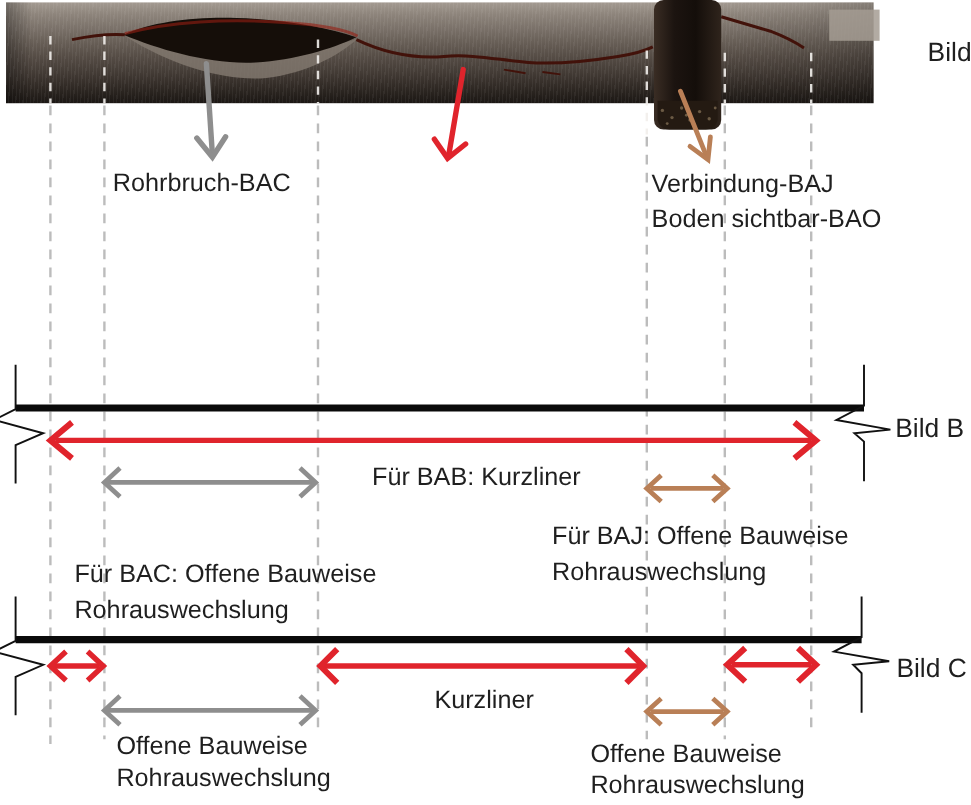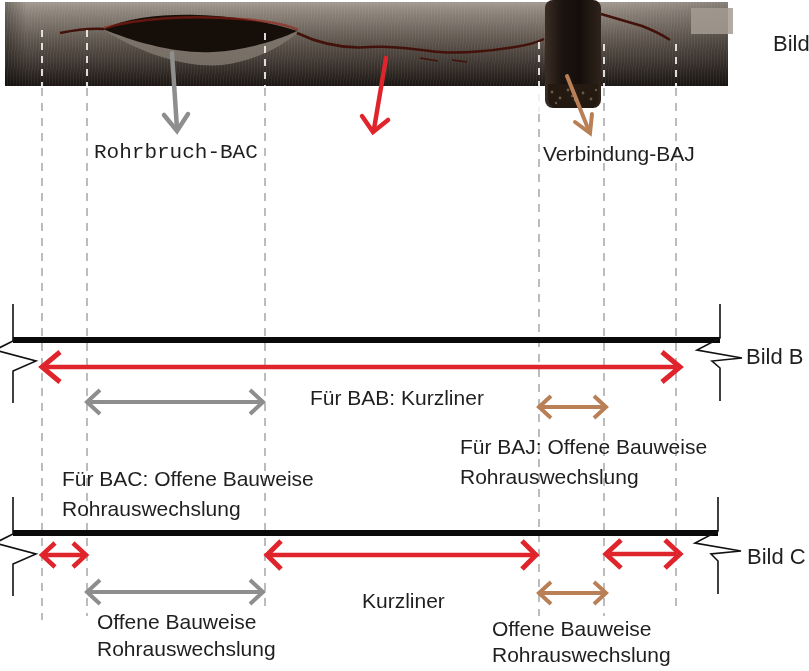--- a/index.html
+++ b/index.html
@@ -157,38 +157,39 @@
         <polyline points="250,580 263,592 250,604"></polyline>
       </g>
       <g stroke-width="4" stroke="#b97f56">
         <path d="M542,593 L603,593"></path>
         <polyline points="551,582 539,593 551,604"></polyline>
         <polyline points="594,582 606,593 594,604"></polyline>
       </g>
     </g>
   </svg>
 
-  <div class="lbl" style="left:94px;top:139px;font-family:Liberation Mono, monospace;">Rohrbruch-BAC</div>
+  <div class="lbl" style="left:94px;top:139px;">Rohrbruch-BAC</div>
   <div class="lbl" style="left:543px;top:140px;line-height:28.5px;">
     <div>Verbindung-BAJ</div>
+    <div>Boden sichtbar-BAO</div>
   </div>
   <div class="lbl big" style="left:749px;top:30px;margin-left:24px;">Bild A</div>
 
   <div class="lbl" style="left:310px;top:384px;">Für BAB: Kurzliner</div>
   <div class="lbl" style="left:62px;top:428px;line-height:30px;margin-top:36px;">
     <div>Für BAC: Offene Bauweise</div>
     <div>Rohrauswechslung</div>
   </div>
   <div class="lbl" style="left:460px;top:432px;line-height:30px;">
     <div>Für BAJ: Offene Bauweise</div>
     <div>Rohrauswechslung</div>
   </div>
   <div class="lbl big" style="left:746px;top:343px;">Bild B</div>
 
-  <div class="lbl" style="left:362px;top:570px;margin-top:17px;">Kurzliner</div>
+  <div class="lbl" style="left:362px;top:570px;">Kurzliner</div>
   <div class="lbl" style="left:97px;top:608px;line-height:27px;">
     <div>Offene Bauweise</div>
     <div>Rohrauswechslung</div>
   </div>
   <div class="lbl" style="left:492px;top:616px;line-height:26px;">
     <div>Offene Bauweise</div>
     <div>Rohrauswechslung</div>
   </div>
   <div class="lbl big" style="left:747px;top:543px;">Bild C</div>
 

